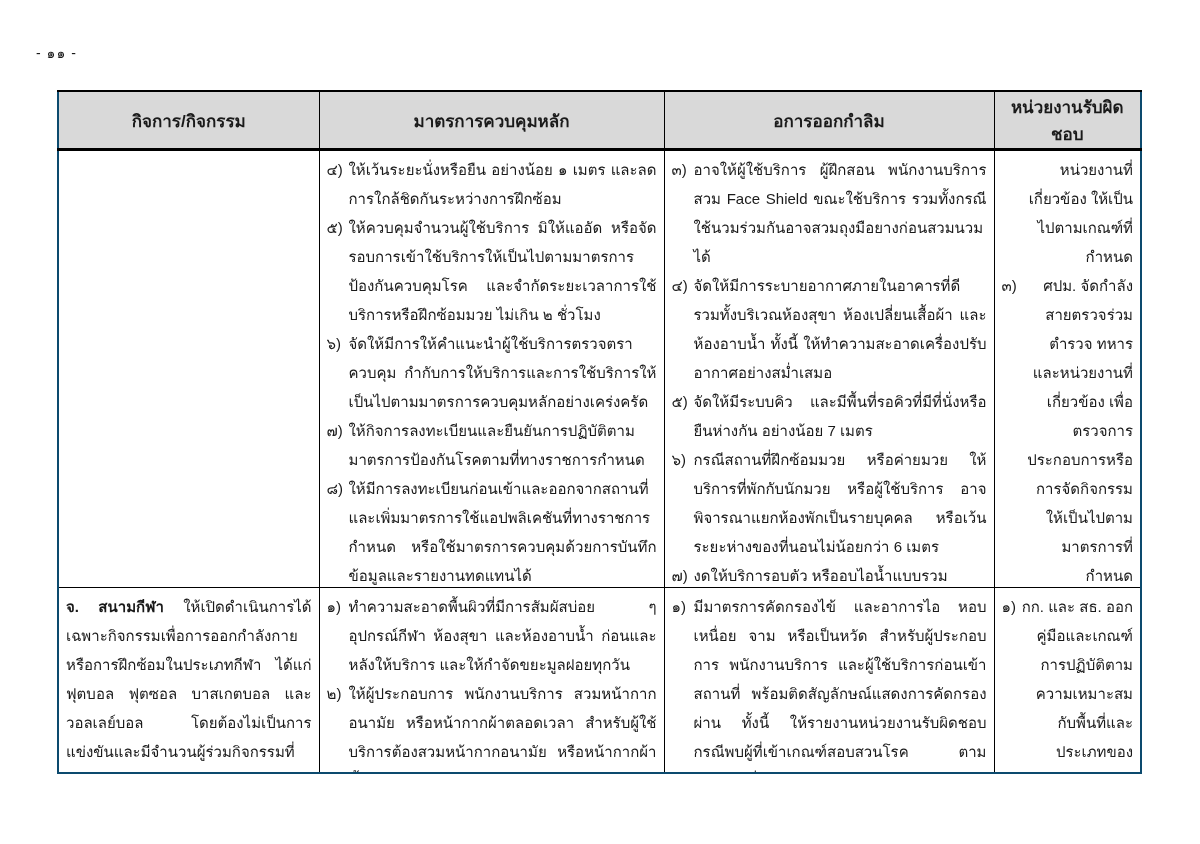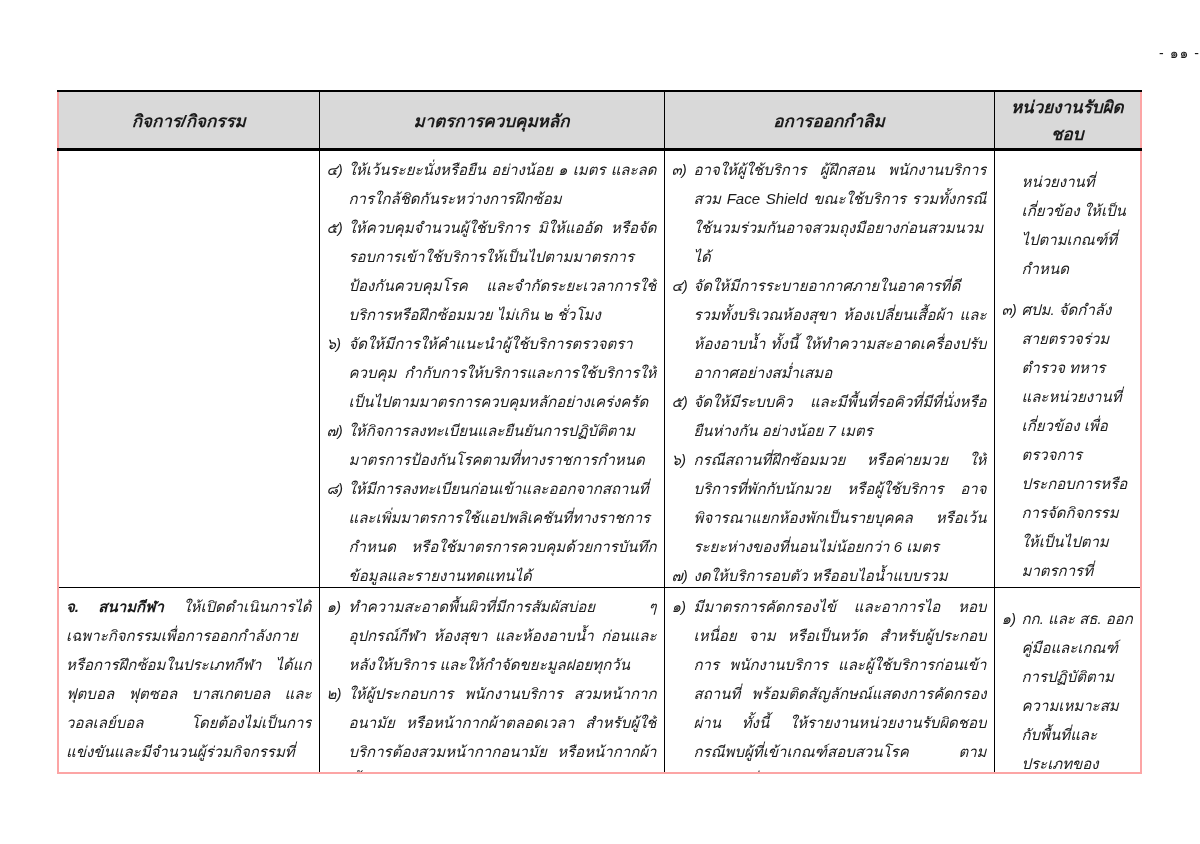--- a/index.html
+++ b/index.html
@@ -12,32 +12,32 @@
     color: #1a1a1a;
   }
   .page {
     position: relative;
     width: 1200px;
     height: 844px;
     overflow: hidden;
   }
   .page-number {
     padding-top: 42px;
-    text-align: right;
+    text-align: left;
     font-size: 14px;
     letter-spacing: 1px;
     color: #1a1a1a;
+    margin-left: 36px;
   }
   table.measures {
     table-layout: fixed;
     width: 1083px;
     margin: 26px 0 0 57px;
     border-collapse: collapse;
-    border: 2px solid #fca5a5;
-    font-style: italic;
+    border: 2px solid #0c4a6e;
   }
   th {
     background: #d9d9d9;
     border: 1px solid #000;
     border-top: 2px solid #000;
     border-bottom: 3px solid #000;
     font-size: 17px;
     font-weight: bold;
     height: 36px;
     text-align: center;
@@ -56,21 +56,21 @@
   .item {
     position: relative;
     padding-left: 22px;
     text-align: justify;
   }
   .item .num {
     position: absolute;
     left: 0;
     top: 0;
   }
-  td.agency-cell .item { padding-left: 20px; text-align: left; margin-top: 12px; }
+  td.agency-cell .item { padding-left: 20px; text-align: right; }
   .activity-par { text-align: justify; }
   .act-title { font-weight: bold; margin-top: 25px; }
 </style>
 </head>
 <body>
 
 <div class="page">
 
   <div class="page-number">- ๑๑ -</div>
 

